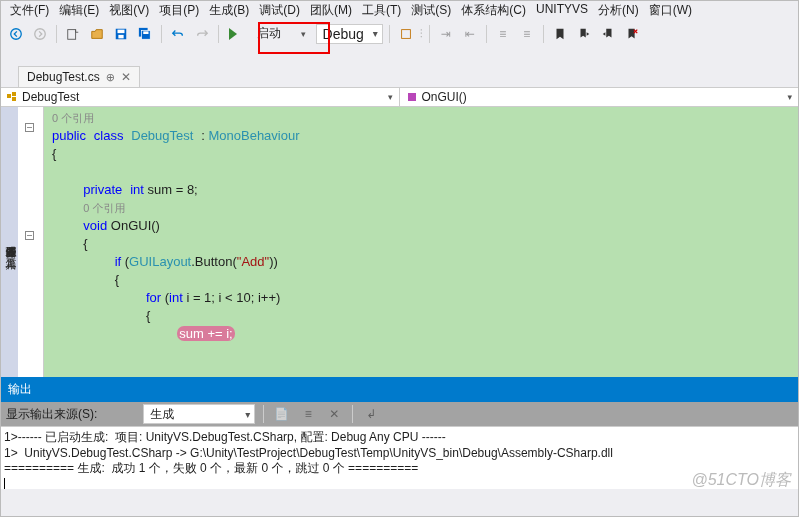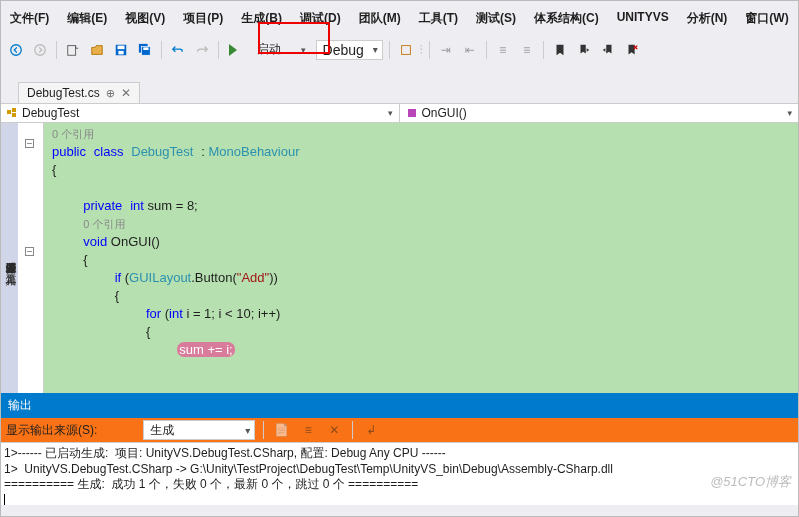--- a/index.html
+++ b/index.html
@@ -1,18 +1,18 @@
 <!DOCTYPE html>
 <html><head>
 <meta charset="utf-8">
 <style>
 * { margin: 0; padding: 0; box-sizing: border-box; font-family: "Microsoft YaHei", "Segoe UI", sans-serif; }
 body { background: #eeeef2; font-size: 12px; color: #1e1e1e; width: 799px; height: 517px; overflow: hidden; position: relative; }
 
-.menubar { display: flex; gap: 10px; padding: 8px 6px; background: #eeeef2; font-weight: bold; }
+.menubar { display: flex; gap: 2px; padding: 0 6px; background: #eeeef2; }
 .menubar span { padding: 2px 4px; cursor: pointer; }
 
 .toolbar { display: flex; align-items: center; gap: 4px; padding: 2px 6px 6px 6px; background: #eeeef2; }
 .tb-btn { width: 20px; height: 20px; display: inline-flex; align-items: center; justify-content: center; cursor: pointer; }
 .tb-btn svg { width: 14px; height: 14px; }
 .sep { width: 1px; height: 18px; background: #ccc; margin: 0 2px; }
 .play-group { display: flex; align-items: center; gap: 20px; padding: 2px 6px 2px 4px; cursor: pointer; }
 .play-group .tri { width: 0; height: 0; border-left: 8px solid #388a34; border-top: 6px solid transparent; border-bottom: 6px solid transparent; }
 .config-select { border: 1px solid #ccc; background: #fff; padding: 2px 18px 2px 6px; font-size: 14px; position: relative; cursor: pointer; height: 20px; display: flex; align-items: center; }
 .config-select::after { content: "▾"; position: absolute; right: 4px; color: #555; font-size: 10px; }
@@ -33,27 +33,27 @@
 .gutter { width: 26px; background: #fff; border-right: 1px solid #ccc; position: relative; }
 .gutter .minus { position: absolute; left: 7px; width: 9px; height: 9px; border: 1px solid #888; background: #fff; font-size: 9px; line-height: 7px; text-align: center; color: #555; }
 .codearea { flex: 1; background: #b7e0b0; font-family: Consolas, monospace; font-size: 13px; line-height: 18px; padding: 2px 0 0 8px; white-space: pre; overflow: hidden; }
 .kw { color: #0000ff; }
 .type { color: #2b91af; }
 .str { color: #a31515; }
 .ref { color: #888; font-size: 11px; }
 .hl { background: #d97b9b; color: #fff; padding: 0 2px; border-radius: 7px; }
 
 .output-titlebar { background: #007acc; color: #fff; padding: 2px 6px; border: 2px solid #007acc; font-size: 12px; }
-.output-toolbar { display: flex; align-items: center; gap: 6px; padding: 2px 6px; background: #f97316; border-bottom: 1px solid #ccc; font-size: 12px; }
+.output-toolbar { display: flex; align-items: center; gap: 6px; padding: 2px 6px; background: #a3a3a3; border-bottom: 1px solid #ccc; font-size: 12px; }
 .out-select { border: 1px solid #ccc; background: #fff; padding: 1px 80px 1px 6px; font-size: 12px; position: relative; height: 20px; display: flex; align-items: center; margin-left: 40px; }
 .out-select::after { content: "▾"; position: absolute; right: 4px; color: #555; font-size: 10px; }
 .output-body { background: #fff; font-family: Consolas, SimSun, monospace; font-size: 12px; padding: 2px 4px; height: 62px; white-space: pre; overflow: hidden; }
 .caret { display: inline-block; width: 1px; height: 13px; background: #000; vertical-align: text-bottom; }
 
-.watermark { position: absolute; right: 8px; bottom: 26px; color: #bbb; font-size: 13px; font-style: italic; }
+.watermark { position: absolute; right: 8px; bottom: 26px; color: #bbb; font-size: 16px; font-style: italic; }
 .border { position: absolute; inset: 0; border: 1px solid #bbb; pointer-events: none; }
 </style>
 </head>
 <body>
 
 <div class="menubar">
   <span>文件(F)</span>
   <span>编辑(E)</span>
   <span>视图(V)</span>
   <span>项目(P)</span>

